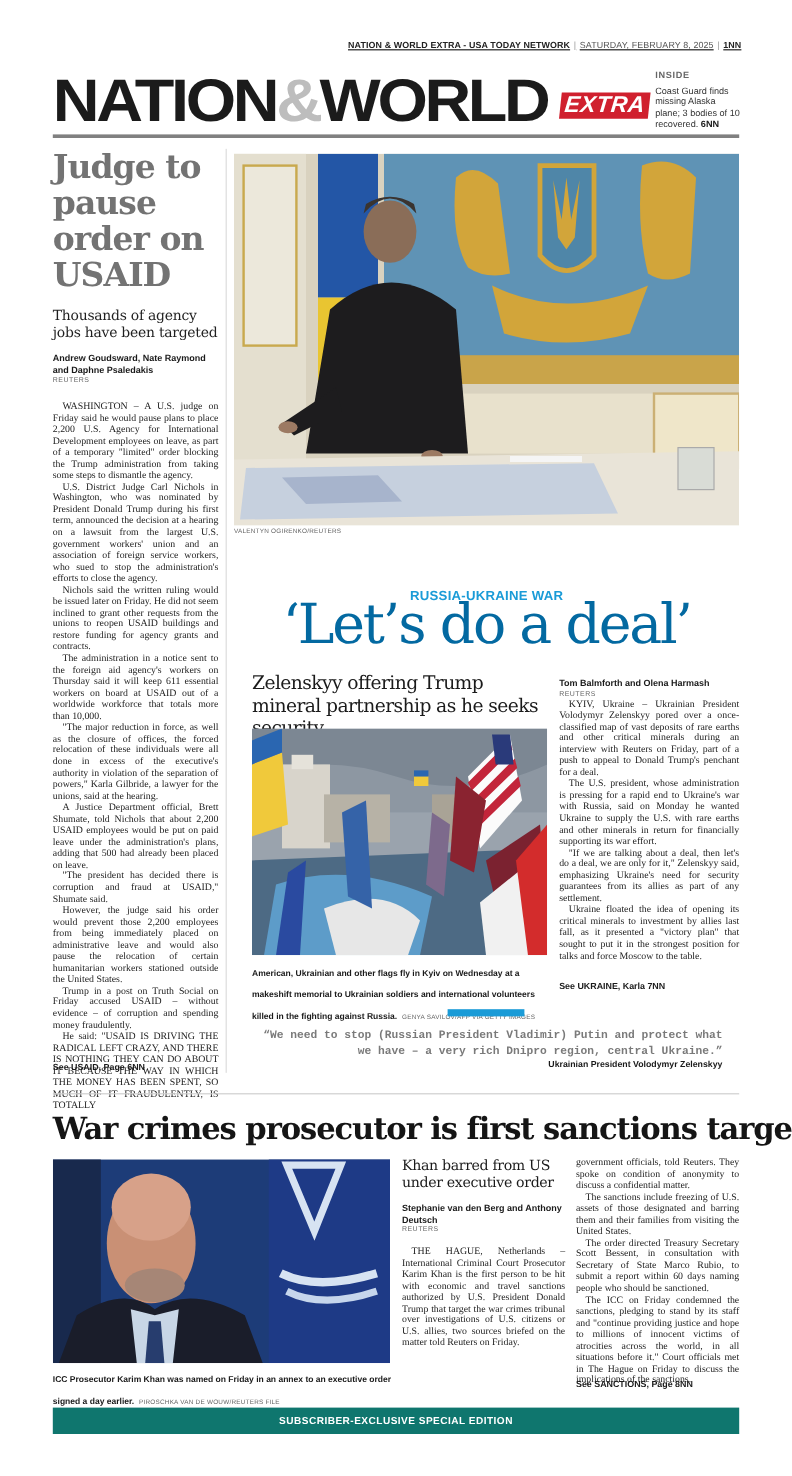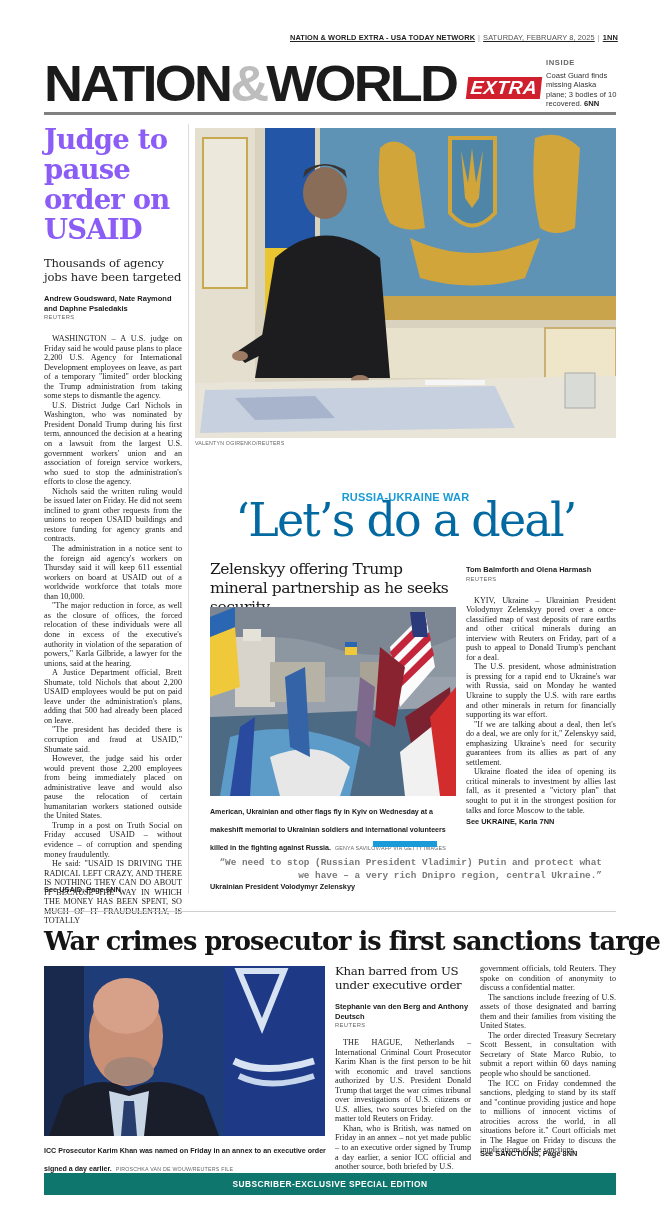--- a/index.html
+++ b/index.html
@@ -18,21 +18,21 @@
   .masthead .amp { color: #bdbdbd; }
   .extra-badge { left: 467px; top: 77px; width: 74px; height: 22px; background: #d0202e; color: #fff; font-family: "Liberation Sans", sans-serif; font-weight: bold; font-style: italic; font-size: 19px; line-height: 22px; text-align: center; letter-spacing: 0.5px; transform: skewX(-6deg); }
   .inside { left: 546px; top: 58px; width: 72px; font-size: 7.6px; line-height: 9.6px; color: #333; }
   .inside .label { font-weight: bold; color: #666; letter-spacing: 0.6px; margin-bottom: 3px; }
   .inside .pg { font-weight: bold; color: #1a1a1a; }
   .mast-rule { left: 44px; top: 112px; width: 572px; height: 3px; background: #808080; }
 
   
   .left-col { left: 44px; top: 124px; width: 138px; }
   .vrule { left: 188px; top: 124px; width: 1px; height: 770px; background: #dcdcdc; }
-  .judge-head { font-family: "DejaVu Serif", serif; font-weight: bold; font-size: 27.5px; line-height: 30px; letter-spacing: -0.8px; color: #8b5cf6; }
+  .judge-head { font-family: "DejaVu Serif", serif; font-weight: bold; font-size: 27.5px; line-height: 30px; letter-spacing: -0.8px; color: #737373; }
   .deck { font-family: "DejaVu Serif", serif; font-size: 11.6px; line-height: 14px; margin-top: 12px; color: #1f1f1f; letter-spacing: -0.2px; }
   .byline { font-family: "Liberation Sans", sans-serif; font-weight: bold; font-size: 7.5px; line-height: 9.5px; margin-top: 10px; color: #1a1a1a; }
   .agency { font-family: "Liberation Sans", sans-serif; font-size: 5.8px; color: #666; letter-spacing: 0.4px; margin-top: 1px; }
   .body-text { font-family: "Liberation Serif", serif; font-size: 8.2px; line-height: 9.55px; text-align: justify; color: #222; hyphens: auto; }
   .body-text p { margin: 0; text-indent: 8px; }
   .left-body { margin-top: 14px; }
   .jump { font-family: "Liberation Sans", sans-serif; font-weight: bold; font-size: 7.4px; color: #1a1a1a; }
 
   
   .photo-main { left: 195px; top: 128px; width: 421px; height: 310px; overflow: hidden; }
@@ -40,25 +40,25 @@
   .credit { font-family: "Liberation Sans", sans-serif; font-weight: normal; font-size: 5.3px; color: #666; letter-spacing: 0.2px; }
   .cap-main { left: 195px; top: 440px; width: 421px; }
 
   .kicker { left: 195px; top: 476px; width: 421px; text-align: center; font-family: "Liberation Sans", sans-serif; font-weight: bold; font-size: 11px; color: #1a9bd7; letter-spacing: 0.2px; margin-top: 15px; }
   .big-head { left: 195px; top: 490px; width: 421px; text-align: center; font-family: "DejaVu Serif", serif; font-size: 46px; line-height: 60px; letter-spacing: -1.8px; color: #0369a1; }
   .sub-head { left: 210px; top: 560px; width: 250px; font-family: "DejaVu Serif", serif; font-size: 15.6px; line-height: 19px; letter-spacing: -0.5px; color: #1a1a1a; }
   .photo-flags { left: 210px; top: 607px; width: 246px; height: 189px; overflow: hidden; }
   .cap-flags { left: 210px; top: 800px; width: 250px; }
 
   .ukr-col { left: 466px; top: 565px; width: 150px; }
-  .ukr-body { margin-top: 14px; }
+  .ukr-body { }
 
   .quote-bar { left: 373px; top: 841px; width: 64px; height: 6px; background: #1a9bd7; }
   .quote { left: 210px; top: 856px; width: 392px; text-align: right; font-family: Liberation Mono, monospace; font-weight: bold; font-size: 9.4px; line-height: 13px; color: #7a7a7a; }
-  .quote-attr { left: 210px; top: 882px; width: 392px; text-align: left; font-family: "Liberation Sans", sans-serif; font-weight: bold; font-size: 7.3px; color: #1a1a1a; }
+  .quote-attr { left: 210px; top: 882px; width: 392px; text-align: right; font-family: "Liberation Sans", sans-serif; font-weight: bold; font-size: 7.3px; color: #1a1a1a; }
 
   .hrule { left: 44px; top: 911px; width: 572px; height: 1px; background: #cfcfcf; }
 
   .war-head { left: 44px; top: 924px; width: 580px; font-family: "DejaVu Serif", serif; font-weight: bold; font-size: 25.5px; line-height: 34px; letter-spacing: -0.9px; color: #151515; white-space: nowrap; }
   .photo-khan { left: 44px; top: 966px; width: 281px; height: 170px; overflow: hidden; }
   .cap-khan { left: 44px; top: 1139px; width: 285px; }
 
   .khan-col1 { left: 335px; top: 964px; width: 136px; }
   .khan-head { font-family: "DejaVu Serif", serif; font-size: 11.8px; line-height: 14px; letter-spacing: -0.3px; color: #1a1a1a; }
   .khan-col2 { left: 480px; top: 964px; width: 136px; }
@@ -216,21 +216,20 @@
   <span class="caption">ICC Prosecutor Karim Khan was named on Friday in an annex to an executive order signed a day earlier.</span>
   <span class="credit">PIROSCHKA VAN DE WOUW/REUTERS FILE</span>
 </div>
 
 <div class="abs khan-col1">
   <div class="khan-head">Khan barred from US under executive order</div>
   <div class="byline" style="margin-top:10px">Stephanie van den Berg and Anthony Deutsch</div>
   <div class="agency">REUTERS</div>
   <div class="body-text khan-body">
     <p>THE HAGUE, Netherlands – International Criminal Court Prosecutor Karim Khan is the first person to be hit with economic and travel sanctions authorized by U.S. President Donald Trump that target the war crimes tribunal over investigations of U.S. citizens or U.S. allies, two sources briefed on the matter told Reuters on Friday.</p>
-    <p>Khan, who is British, was named on Friday in an annex – not yet made public – to an executive order signed by Trump a day earlier, a senior ICC official and another source, both briefed by U.S.</p>
   </div>
 </div>
 
 <div class="abs khan-col2">
   <div class="body-text">
     <p style="text-indent:0">government officials, told Reuters. They spoke on condition of anonymity to discuss a confidential matter.</p>
     <p>The sanctions include freezing of U.S. assets of those designated and barring them and their families from visiting the United States.</p>
     <p>The order directed Treasury Secretary Scott Bessent, in consultation with Secretary of State Marco Rubio, to submit a report within 60 days naming people who should be sanctioned.</p>
     <p>The ICC on Friday condemned the sanctions, pledging to stand by its staff and "continue providing justice and hope to millions of innocent victims of atrocities across the world, in all situations before it." Court officials met in The Hague on Friday to discuss the implications of the sanctions.</p>
   </div>

